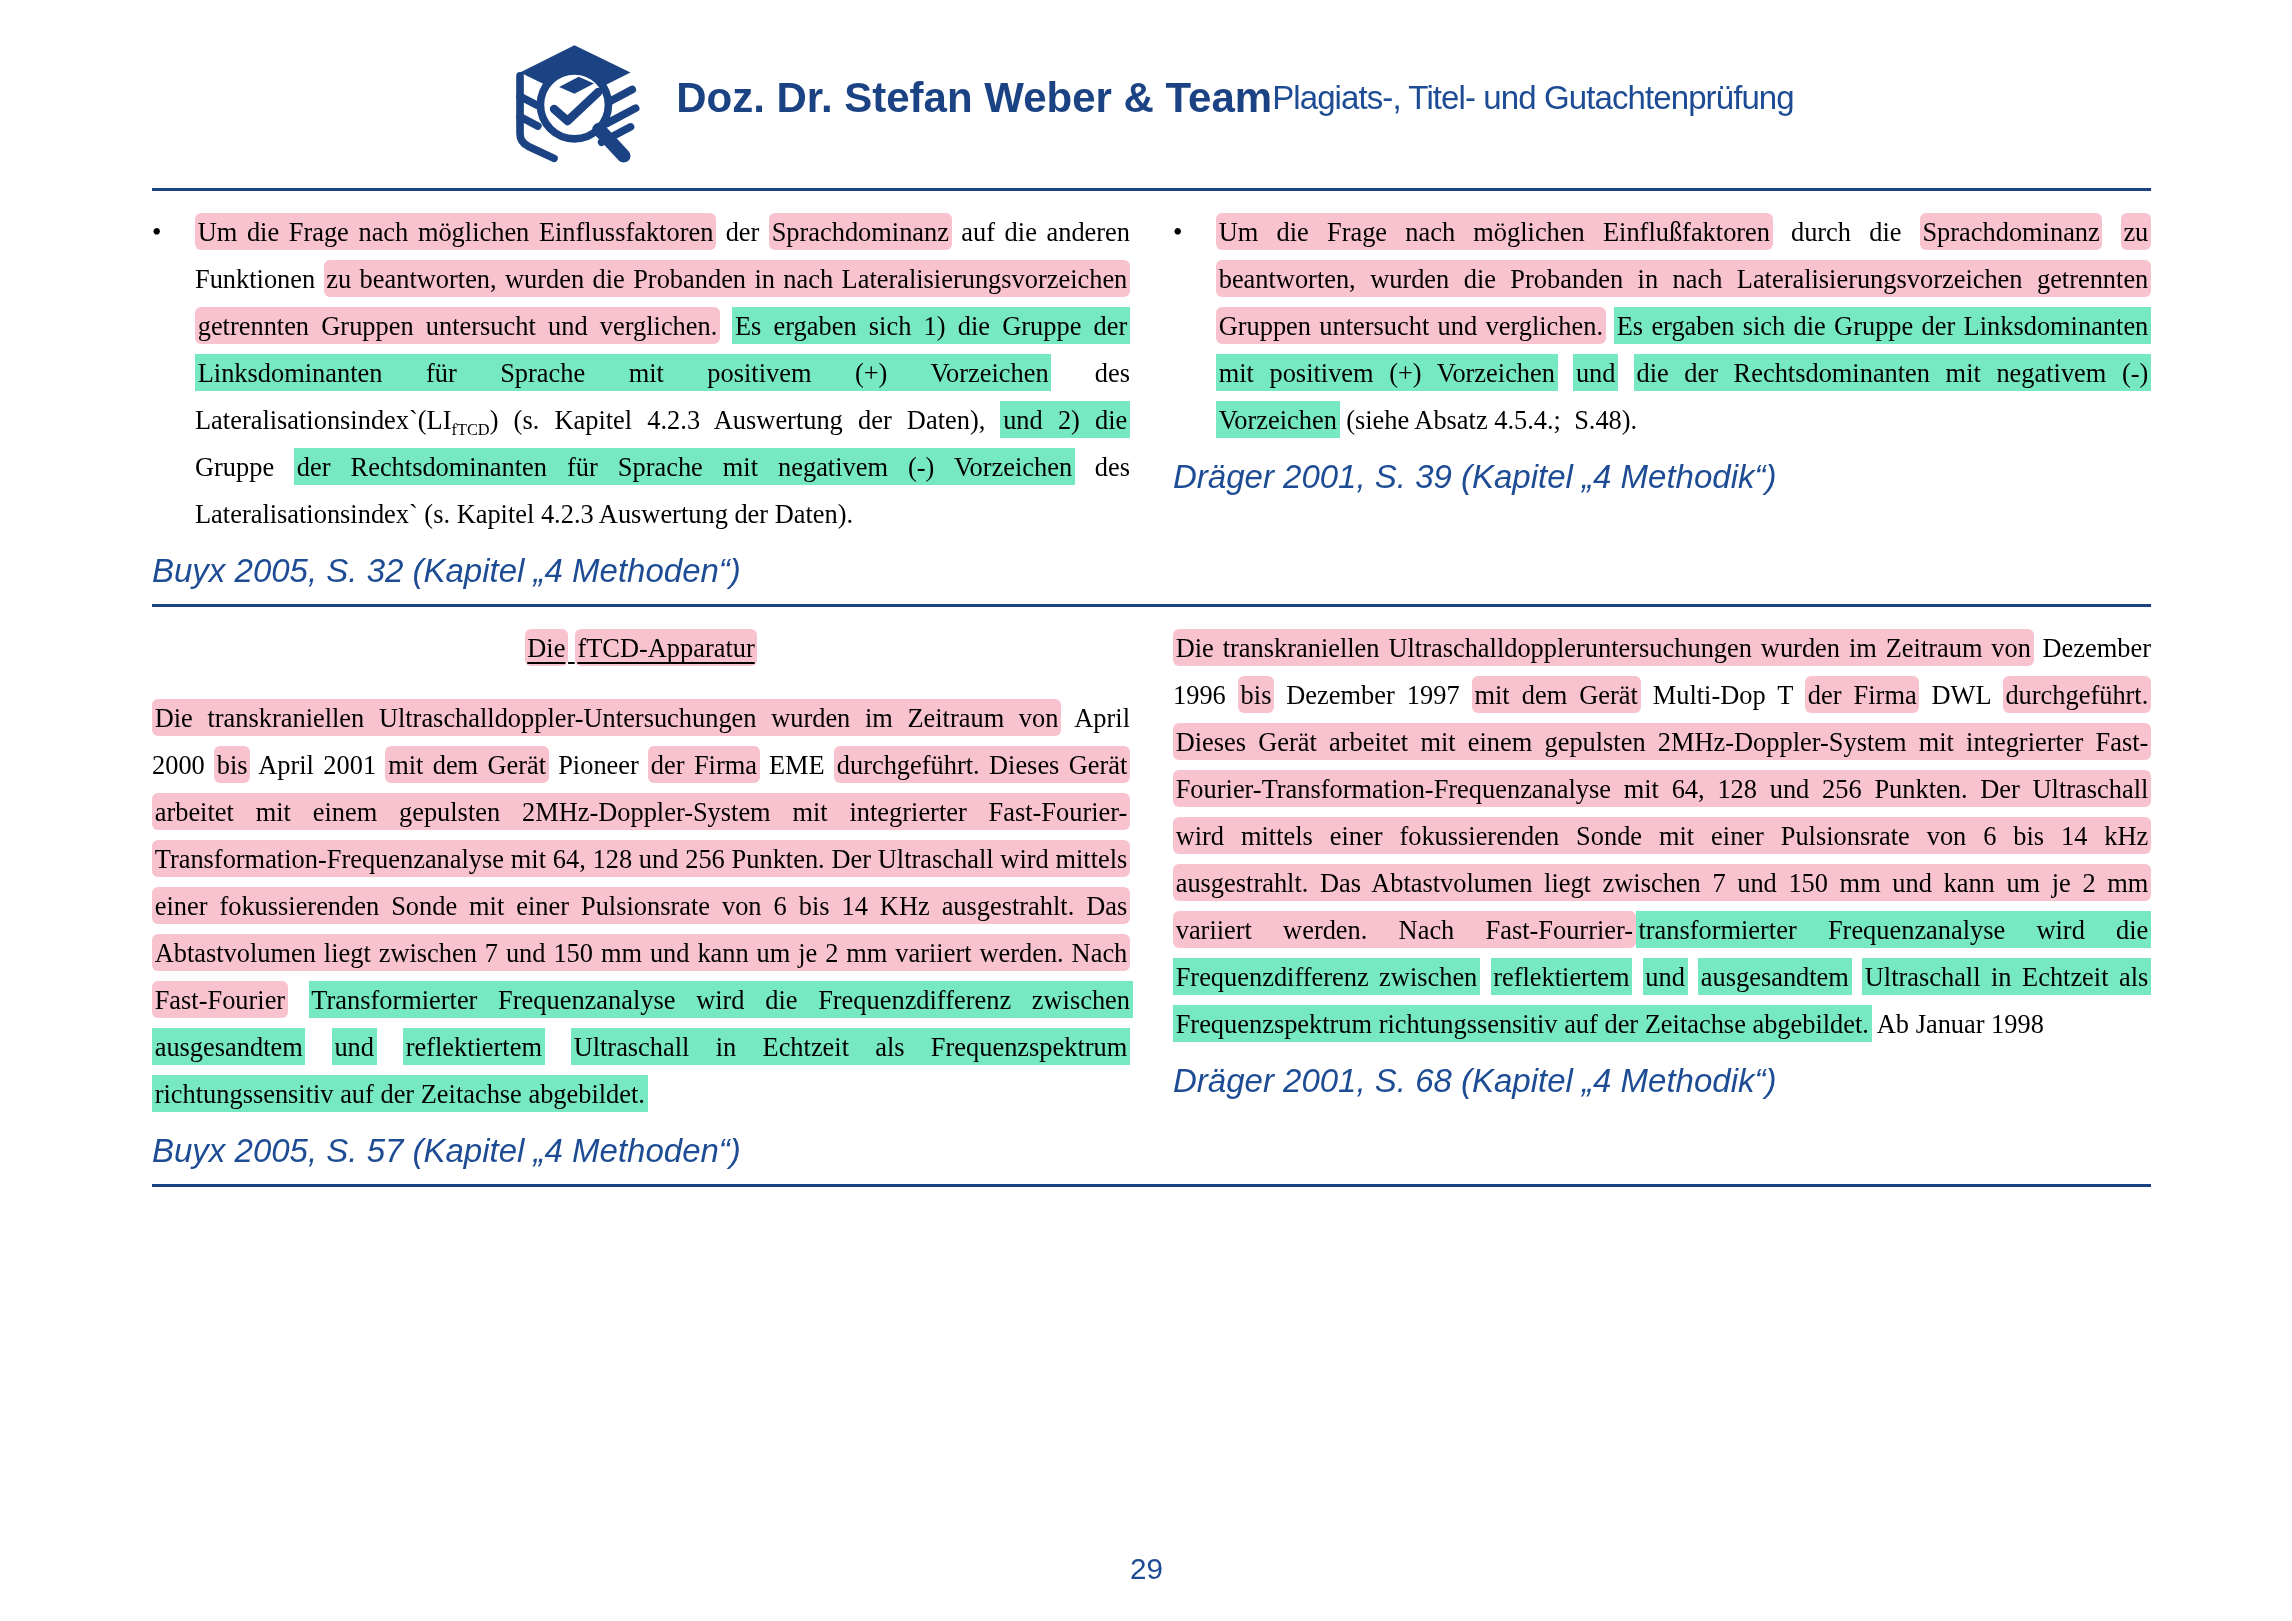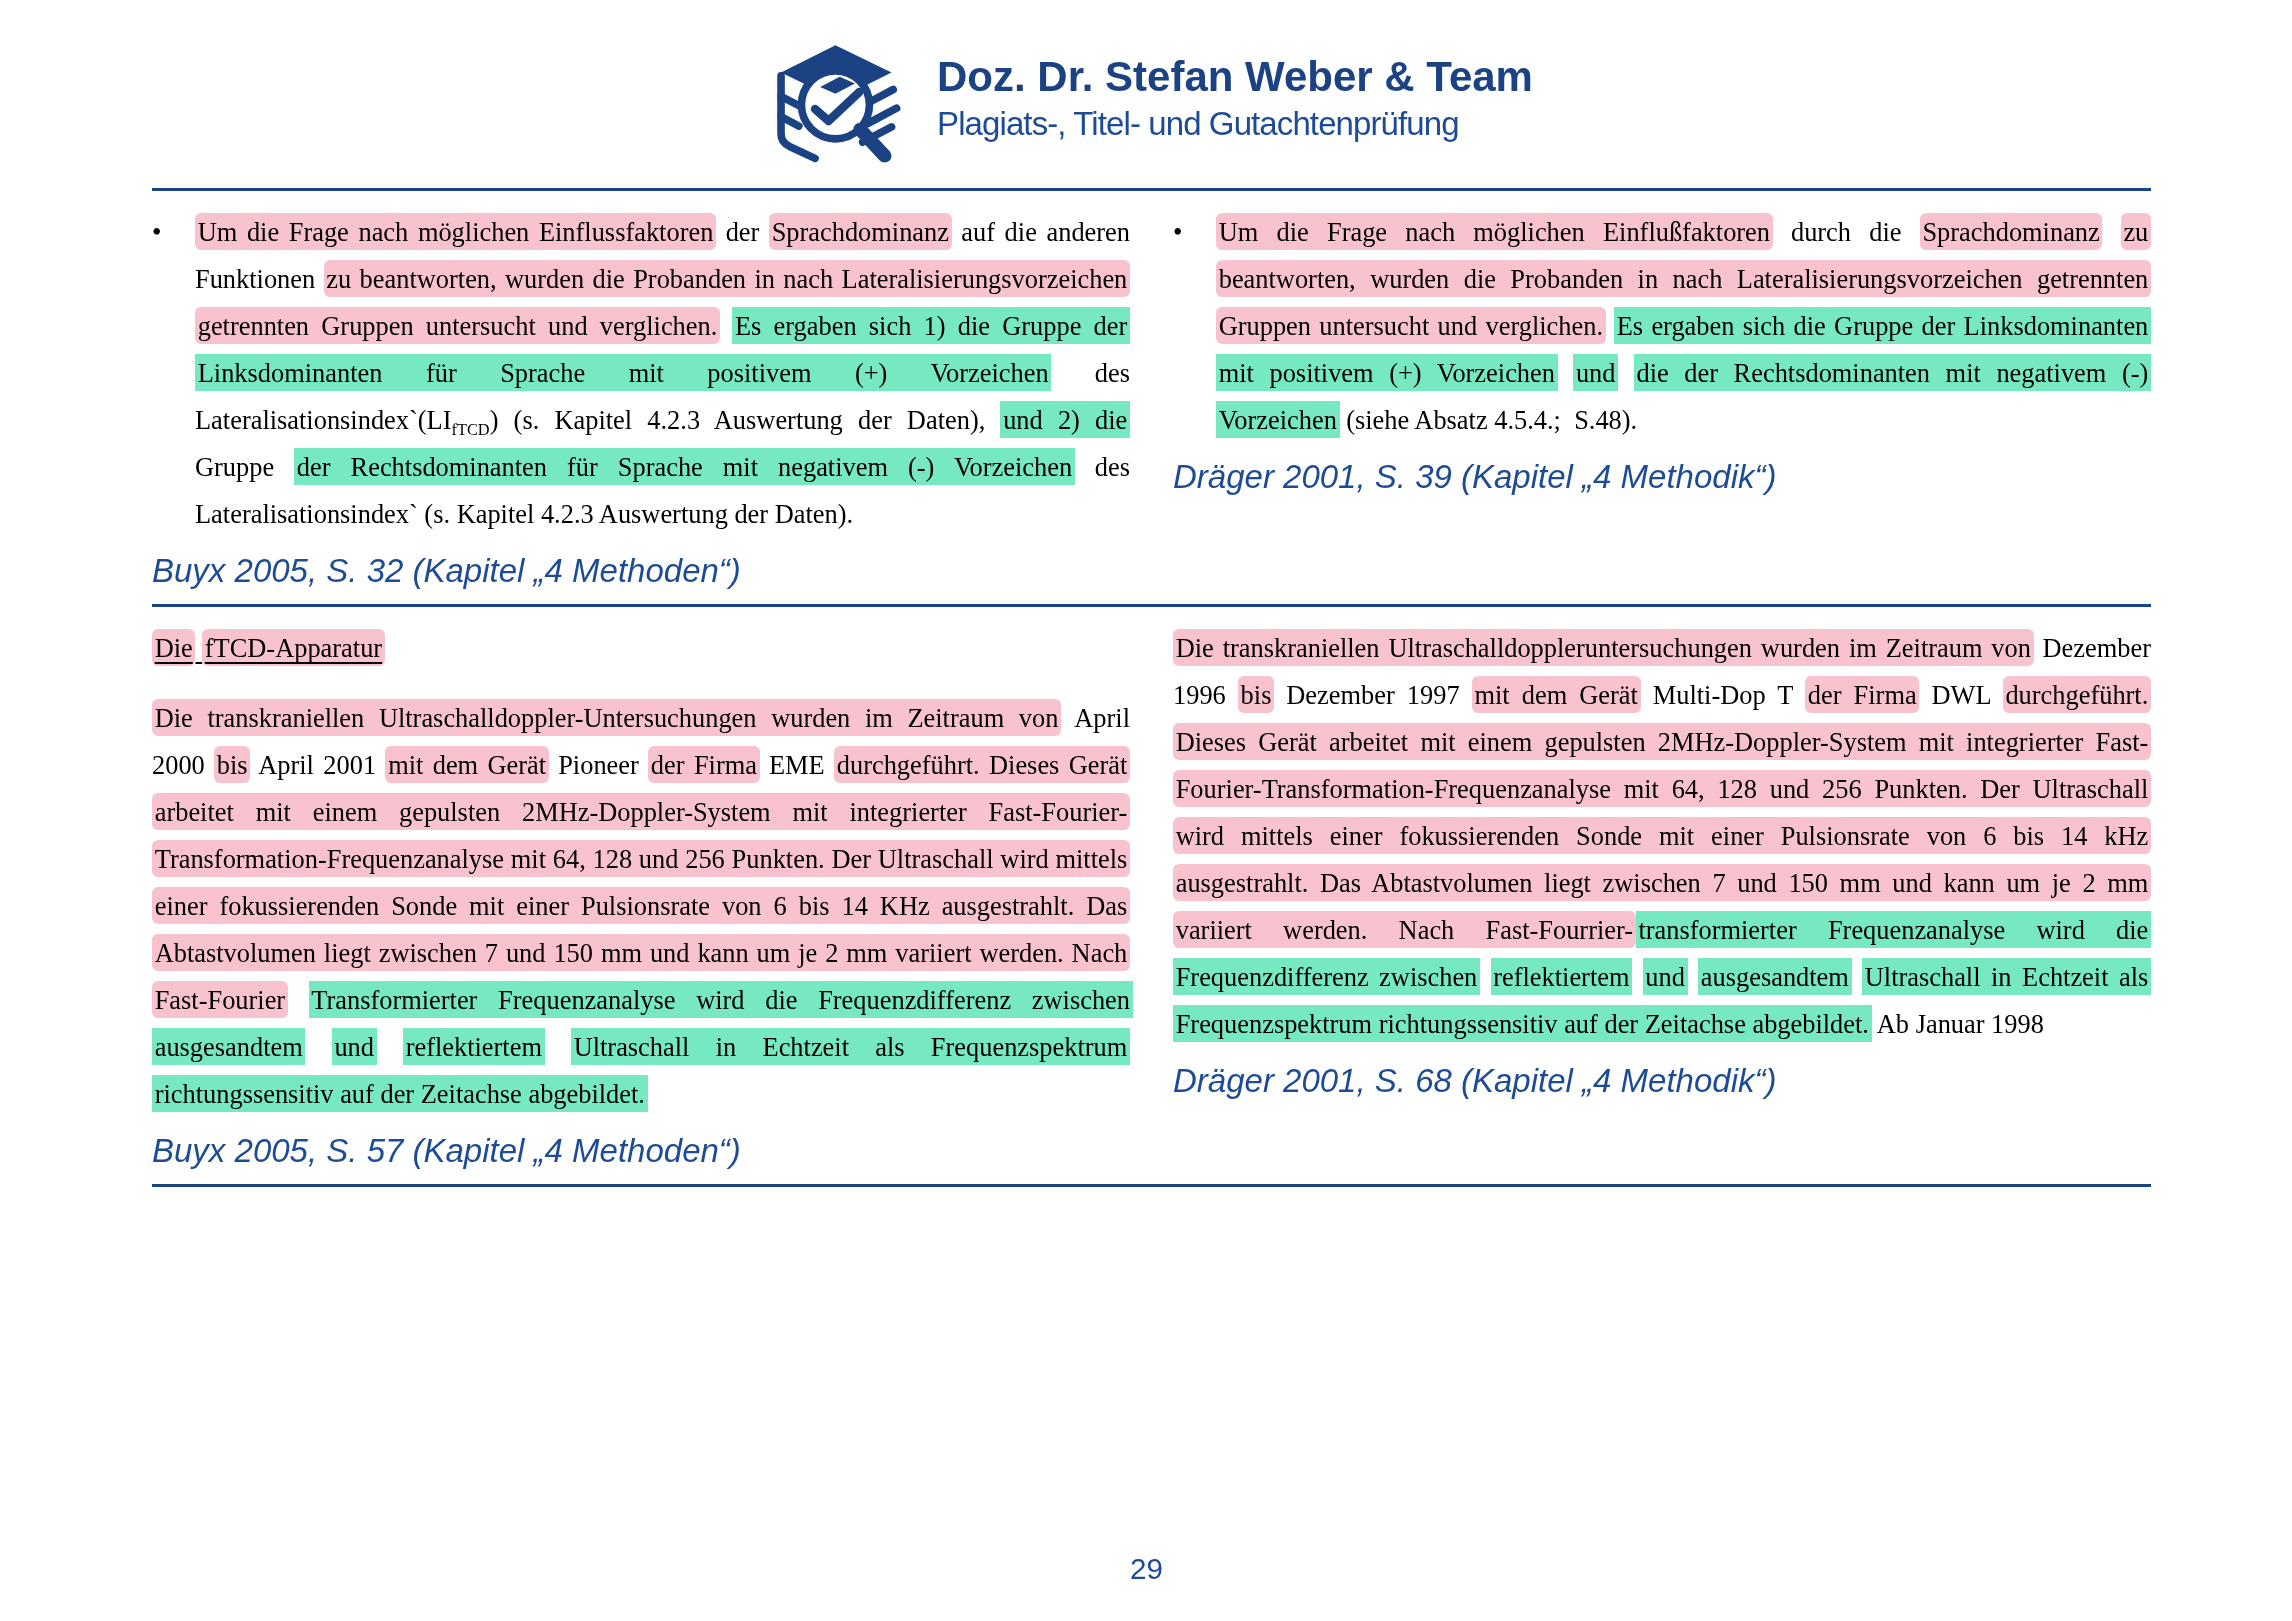--- a/index.html
+++ b/index.html
@@ -14,21 +14,21 @@
     font-family:"Liberation Serif", serif;color:#000;
   }
   .page{position:relative;width:2293px;height:1622px;background:#fff;}
 
   
   .header{
     display:flex;align-items:center;justify-content:center;
     gap:27px;padding-top:30px;height:136px;
   }
   .logo{width:150px;height:136px;flex:none;}
-  .header-text{display:flex;flex-direction:column;justify-content:flex-start;}
+  .header-text{display:flex;flex-direction:row;justify-content:flex-start;}
   .title{
     font-family:"Liberation Sans", sans-serif;font-weight:bold;
     font-size:42px;color:var(--navy);letter-spacing:0px;line-height:1.1;
   }
   .subtitle{
     font-family:"Liberation Sans", sans-serif;font-weight:normal;
     font-size:33px;color:var(--citation);letter-spacing:-0.9px;margin-top:5.4px;line-height:1.1;
   }
 
   
@@ -42,21 +42,21 @@
   }
   .cell{min-width:0;padding-bottom:12.5px;}
 
   .bullet-row{display:flex;align-items:flex-start;}
   .bullet{flex:0 0 43px;font-size:27px;line-height:47px;}
 
   .body{
     margin:0;font-size:26.4px;line-height:47px;text-align:justify;
     text-justify:inter-word;
   }
-  .heading{text-align:left;margin-bottom:23px;}
+  .heading{text-align:center;margin-bottom:23px;}
   sub{font-size:0.62em;line-height:0;}
 
   .hl-pink,.hl-green{
     padding:3.6px 2.7px;
     -webkit-box-decoration-break:clone;box-decoration-break:clone;
   }
   .hl-pink{background:var(--pink);border-radius:6px;}
   .hl-green{background:var(--green);}
   .ul{text-decoration:underline;text-decoration-thickness:2.2px;text-underline-offset:5.4px;}
 

